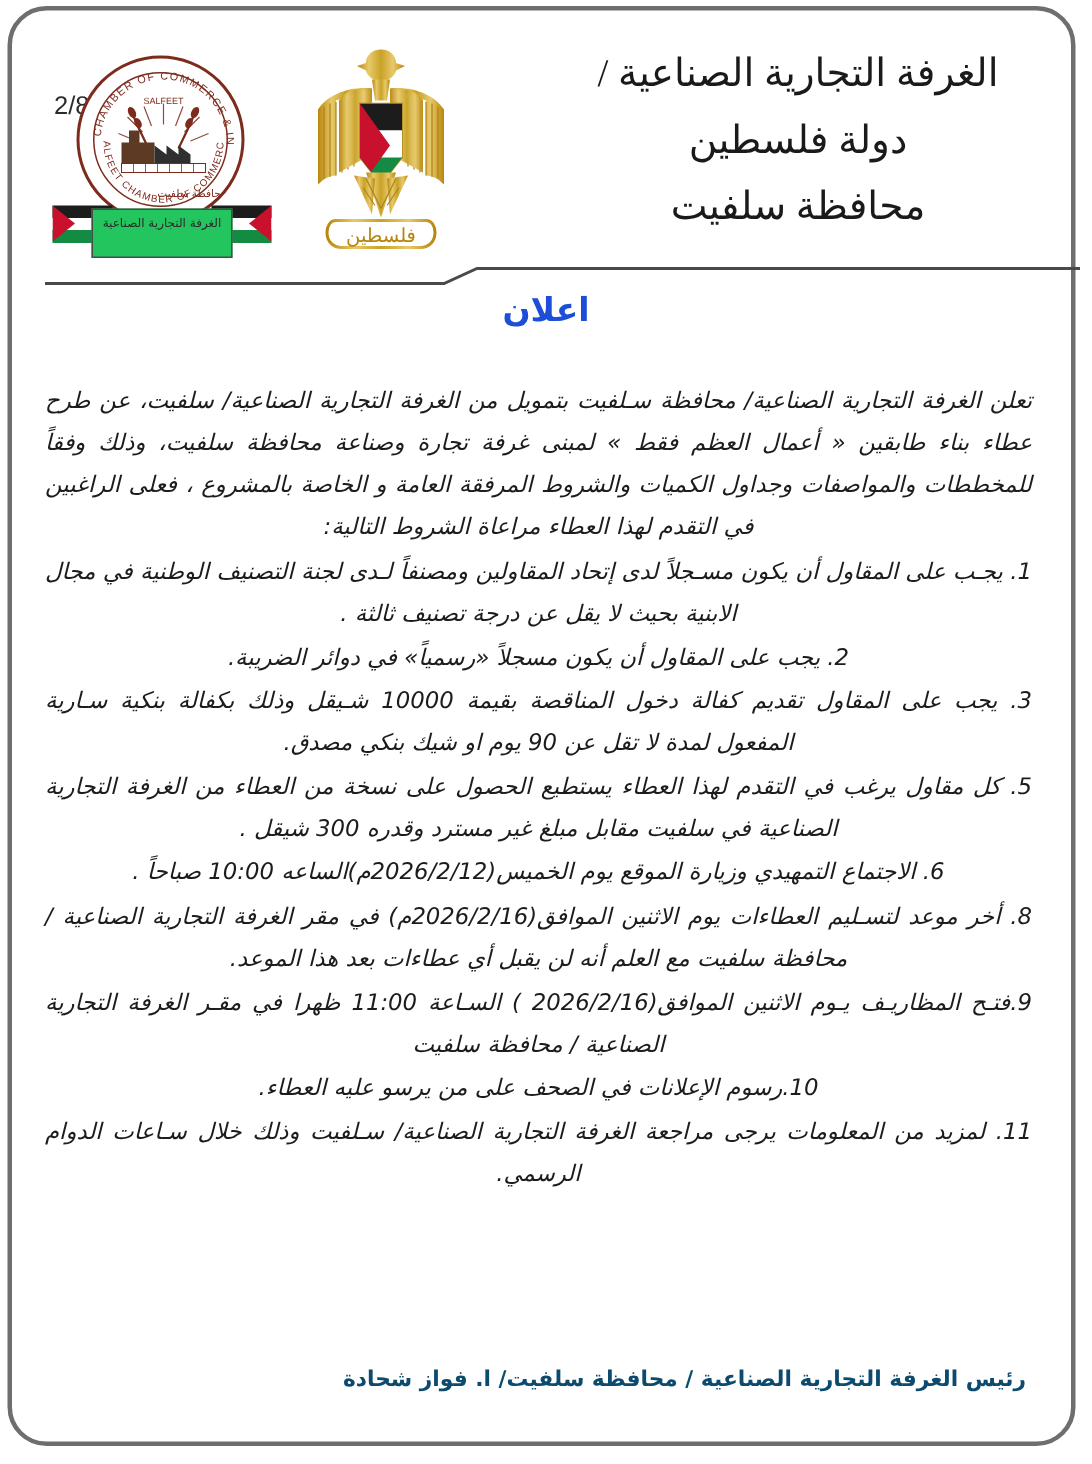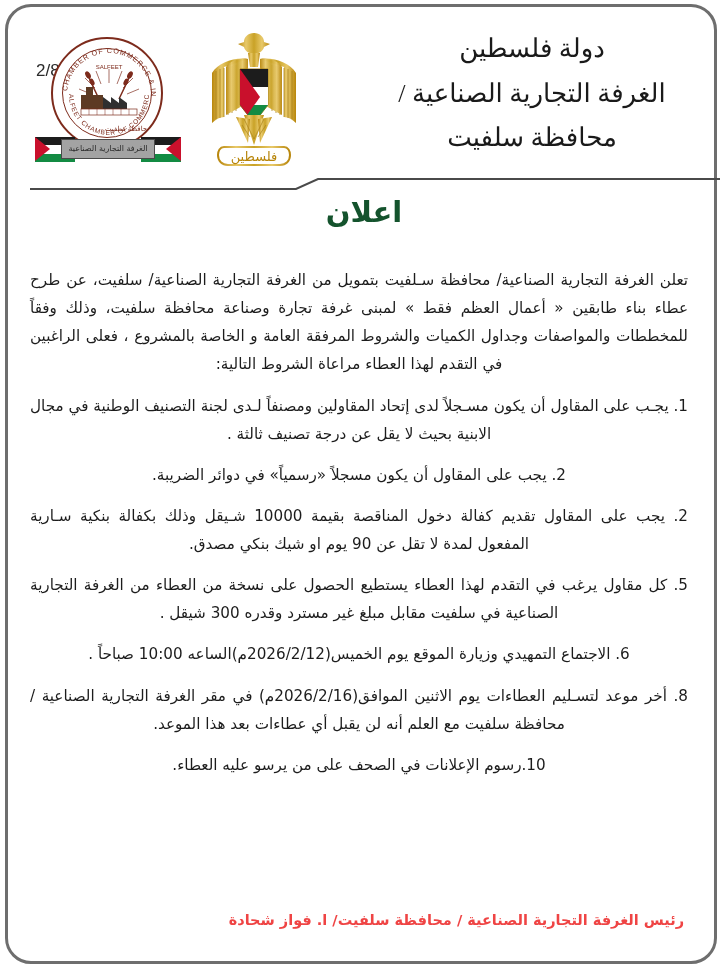--- a/index.html
+++ b/index.html
@@ -114,22 +114,22 @@
     left: auto; right: 0;
     border-left: none;
     border-right: 15px solid #c9102c;
   }
   .flag.flag-left { left: 2px; }
   .banner-label {
     position: absolute;
     left: 28px;
     top: 6px;
     width: 94px;
-    height: 20px;
-    background: #a3a3a3;
+    height: 33px;
+    background: #22c55e;
     border: 1px solid #4a4a4a;
     box-sizing: border-box;
     font-size: 8px;
     color: #2b2b2b;
     text-align: center;
     line-height: 18px;
     white-space: nowrap;
     overflow: hidden;
   }
   .seal-city {
@@ -173,54 +173,55 @@
   
   .doc-title {
     position: absolute;
     left: 0;
     top: 188px;
     width: 712px;
     text-align: center;
     direction: rtl;
     font-family: "DejaVu Sans", sans-serif;
     font-weight: bold;
-    font-size: 29px;
-    color: #14532d;
+    font-size: 22px;
+    color: #1d4ed8;
   }
 
   
   .body-text {
     position: absolute;
     right: 26px;
     left: 22px;
     top: 246px;
     direction: rtl;
     text-align: justify;
     font-family: "DejaVu Sans", "Liberation Sans", sans-serif;
     font-size: 15.2px;
     line-height: 1.85;
     color: #1c1c1c;
   }
   .body-text p {
-    margin: 13px 0 1px 0;
+    margin: 0 0 1px 0;
     text-align: justify;
     text-align-last: center;
+    font-style: italic;
   }
   .body-text p.intro { text-align-last: center; }
 
   
   .signature {
     position: absolute;
     right: 30px;
     top: 905px;
     direction: rtl;
     font-family: "DejaVu Sans", sans-serif;
     font-weight: bold;
     font-size: 14.5px;
-    color: #ef4444;
+    color: #0c4a6e;
     white-space: nowrap;
   }
 </style>
 </head>
 <body>
 
 <div class="page-frame">
 
   <div class="page-marker">د 2/8</div>
 
@@ -348,38 +349,40 @@
           <path d="M 44,98 L 52,110"></path>
           <path d="M 68,98 L 60,110"></path>
         </g>
 
         <path d="M 26,120 L 86,120 C 90,120 92,124 92,128 C 92,134 88,138 82,138 L 30,138 C 24,138 20,134 20,128 C 20,124 22,120 26,120 Z" fill="#ffffff" stroke="url(#goldGrad)" stroke-width="2"></path>
         <text x="56" y="134" font-size="13" fill="#b8860b" text-anchor="middle" font-family="'DejaVu Sans',sans-serif">فلسطين</text>
       </svg>
     </div>
 
     <div class="header-titles">
+      <div>الغرفة التجارية  الصناعية /</div>
       <div>دولة فلسطين</div>
-      <div>الغرفة التجارية  الصناعية /</div>
       <div>محافظة سلفيت</div>
     </div>
 
     <svg class="divider" viewBox="0 0 712 30">
       <path d="M 22,24 L 288,24 L 310,14 L 712,14" stroke="#4a4a4a" stroke-width="2" fill="none"></path>
     </svg>
   </div>
 
   <div class="doc-title">اعلان</div>
 
   <div class="body-text">
     <p class="intro">تعلن الغرفة التجارية الصناعية/ محافظة سـلفيت بتمويل من الغرفة التجارية الصناعية/ سلفيت، عن طرح عطاء بناء طابقين « أعمال العظم فقط » لمبنى غرفة تجارة وصناعة محافظة سلفيت، وذلك وفقاً للمخططات والمواصفات وجداول الكميات والشروط المرفقة العامة و الخاصة بالمشروع ، فعلى الراغبين في التقدم لهذا العطاء مراعاة الشروط التالية:</p>
     <p>1. يجـب على المقاول أن يكون مسـجلاً لدى إتحاد المقاولين ومصنفاً لـدى لجنة التصنيف الوطنية في مجال الابنية  بحيث لا يقل عن درجة تصنيف ثالثة  .</p>
     <p>2. يجب على المقاول أن يكون مسجلاً «رسمياً» في دوائر الضريبة.</p>
-    <p>2. يجب على المقاول تقديم كفالة دخول المناقصة بقيمة 10000 شـيقل وذلك بكفالة بنكية سـارية المفعول لمدة لا تقل عن 90 يوم او شيك بنكي مصدق.</p>
+    <p>3. يجب على المقاول تقديم كفالة دخول المناقصة بقيمة 10000 شـيقل وذلك بكفالة بنكية سـارية المفعول لمدة لا تقل عن 90 يوم او شيك بنكي مصدق.</p>
     <p>5. كل مقاول يرغب في التقدم لهذا العطاء يستطيع الحصول على نسخة من العطاء من الغرفة التجارية الصناعية في سلفيت مقابل مبلغ غير مسترد وقدره 300 شيقل .</p>
     <p>6. الاجتماع التمهيدي وزيارة الموقع يوم الخميس(2026/2/12م)الساعه 10:00 صباحاً .</p>
     <p>8. أخر موعد لتسـليم العطاءات يوم الاثنين الموافق(2026/2/16م) في مقر الغرفة التجارية الصناعية /محافظة سلفيت مع العلم أنه لن يقبل أي عطاءات بعد هذا الموعد.</p>
+    <p>9.فتـح المظاريـف يـوم الاثنين الموافق(2026/2/16 ) السـاعة 11:00 ظهرا في مقـر الغرفة التجارية الصناعية / محافظة سلفيت</p>
     <p>10.رسوم الإعلانات في الصحف على من يرسو عليه العطاء.</p>
+    <p>11. لمزيد من المعلومات يرجى مراجعة الغرفة التجارية الصناعية/ سـلفيت وذلك خلال سـاعات الدوام الرسمي.</p>
   </div>
 
   <div class="signature">رئيس الغرفة التجارية  الصناعية / محافظة سلفيت/ ا. فواز شحادة</div>
 
 </div>
 
 </body></html>

